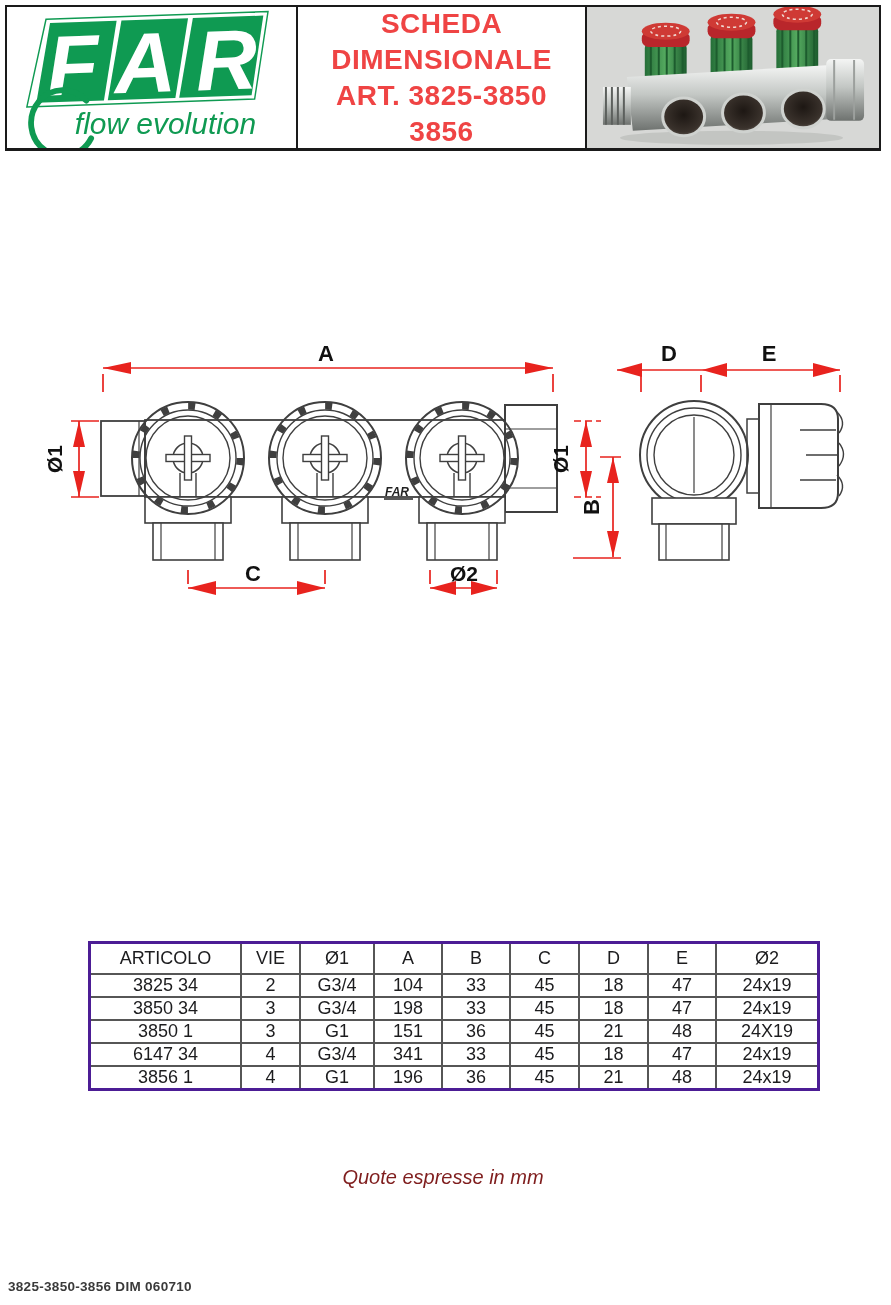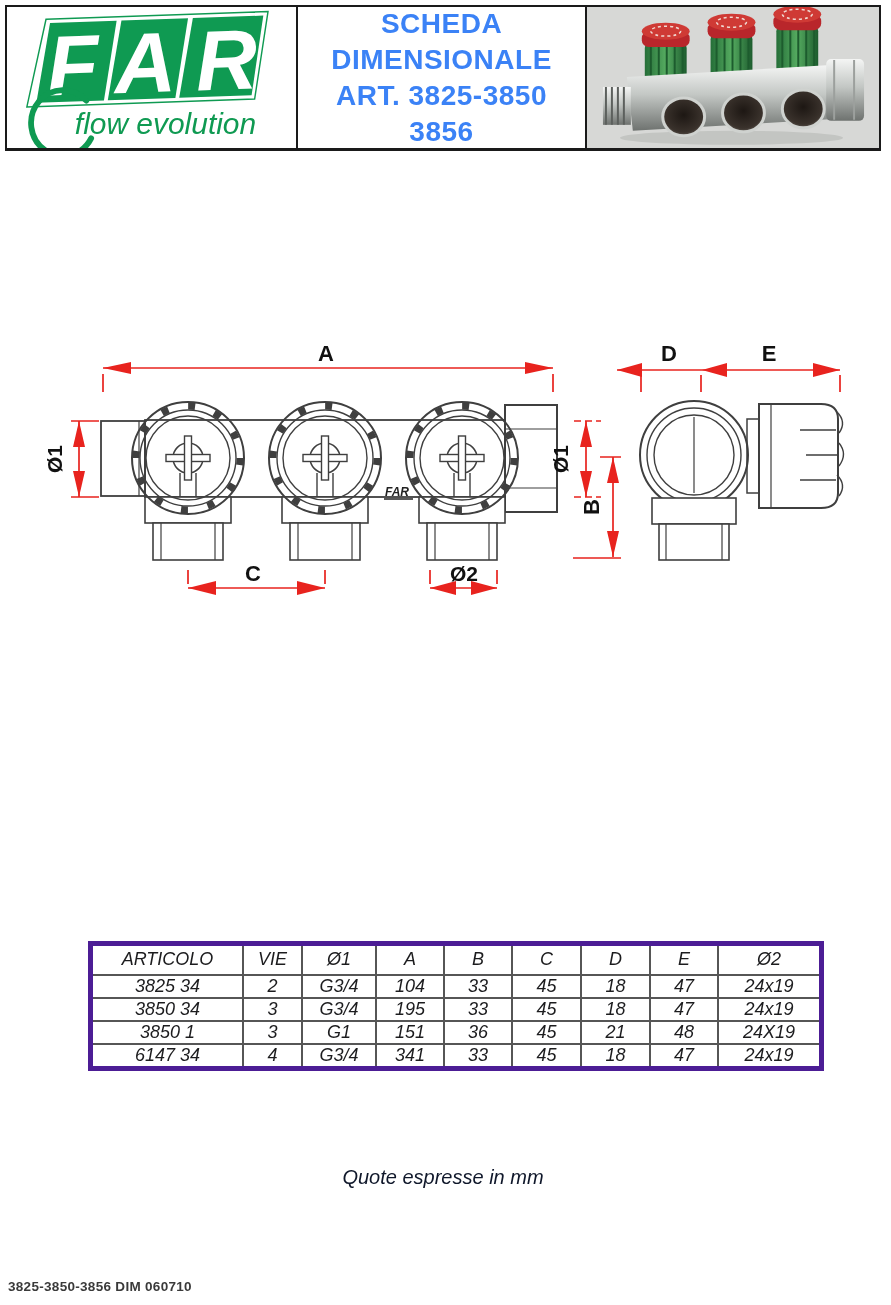--- a/index.html
+++ b/index.html
@@ -12,44 +12,44 @@
     position:absolute;left:5px;top:5px;width:876px;height:146px;
     border:2px solid #1a1a1a;border-bottom-width:3px;
     display:flex;box-sizing:border-box;background:#fff;
   }
   .header-cell{position:relative;box-sizing:border-box;height:100%;}
   .cell-logo{width:291px;border-right:2px solid #1a1a1a;}
   .cell-title{width:289px;border-right:2px solid #1a1a1a;display:flex;align-items:center;justify-content:center;}
   .cell-photo{flex:1;background:#d7d8d6;}
   .doc-title{
     font-size:28px;font-weight:bold;line-height:36px;text-align:center;
-    white-space:pre-line;color:#3b82f6;letter-spacing:.5px;
+    white-space:pre-line;color:#ef4444;letter-spacing:.5px;
   }
   .logo-svg,.photo-svg{position:absolute;left:0;top:0;width:100%;height:100%;}
   
   .drawing-svg{position:absolute;left:0;top:335px;width:891px;height:285px;}
   .dim-text{font-family:"Liberation Sans",sans-serif;font-weight:bold;font-size:22px;fill:#111;}
   .dim-text-small{font-family:"Liberation Sans",sans-serif;font-weight:bold;font-size:21px;fill:#111;}
   
   .dims-table{
     position:absolute;left:88px;top:941px;width:710px;
     border-collapse:collapse;table-layout:fixed;
     font-size:18px;color:#1c1c1e;
   }
   .dims-table th,.dims-table td{
     border:2px solid #565656;text-align:center;vertical-align:middle;
     font-weight:normal;padding:0;
   }
-  .dims-table{border:5px solid #4c1d95;font-style:italic;}
+  .dims-table{border:3px solid #4c1d95;}
   .dims-table thead tr{height:31px;}
   .dims-table tbody tr{height:16px;}
   
   .caption{
     position:absolute;left:88px;top:1166px;width:710px;text-align:center;
-    font-style:italic;font-size:20px;color:#0f172a;
+    font-style:italic;font-size:20px;color:#7f1d1d;
   }
   .footer-note{
     position:absolute;left:8px;top:1279px;font-size:13.5px;color:#3a3a3a;letter-spacing:.3px;font-weight:bold;
   }
 </style>
 </head>
 <body>
 
 <div class="page">
 
@@ -260,21 +260,21 @@
           <td>33</td>
           <td>45</td>
           <td>18</td>
           <td>47</td>
           <td>24x19</td>
         </tr>
         <tr>
           <td>3850 34</td>
           <td>3</td>
           <td>G3/4</td>
-          <td>195</td>
+          <td>198</td>
           <td>33</td>
           <td>45</td>
           <td>18</td>
           <td>47</td>
           <td>24x19</td>
         </tr>
         <tr>
           <td>3850 1</td>
           <td>3</td>
           <td>G1</td>
@@ -289,18 +289,29 @@
           <td>6147 34</td>
           <td>4</td>
           <td>G3/4</td>
           <td>341</td>
           <td>33</td>
           <td>45</td>
           <td>18</td>
           <td>47</td>
           <td>24x19</td>
         </tr>
+        <tr>
+          <td>3856 1</td>
+          <td>4</td>
+          <td>G1</td>
+          <td>196</td>
+          <td>36</td>
+          <td>45</td>
+          <td>21</td>
+          <td>48</td>
+          <td>24x19</td>
+        </tr>
       </tbody>
   </table>
 
   <div class="caption">Quote espresse in mm</div>
   <div class="footer-note">3825-3850-3856 DIM 060710</div>
 </div>
 
 </body></html>

